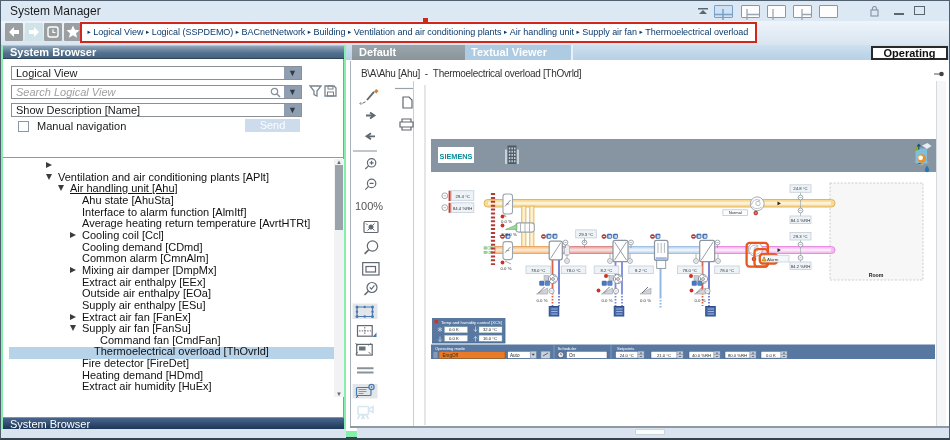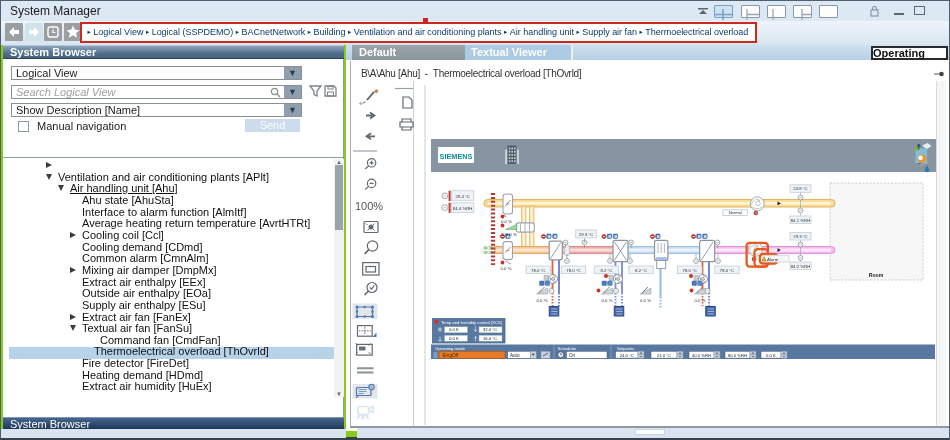--- a/index.html
+++ b/index.html
@@ -1,17 +1,17 @@
 <!DOCTYPE html>
 <html><head>
 <meta charset="utf-8">
 <style>
 * { margin:0; padding:0; box-sizing:border-box; }
 html,body { width:950px; height:440px; overflow:hidden; font-family:"Liberation Sans",sans-serif; background:#fff; }
-#app { position:absolute; left:0; top:0; width:950px; height:440px; background:#84cc16; border:1px solid #51606e; border-bottom:3px solid #36424e; }
+#app { position:absolute; left:0; top:0; width:950px; height:440px; background:#86efac; border:1px solid #51606e; border-bottom:3px solid #36424e; }
 .abs { position:absolute; }
 
 #titlebar { position:absolute; left:0; top:0; width:948px; height:20px; background:#dce8f4; }
 #titlebar .title { position:absolute; left:9px; top:3px; font-size:12px; color:#1a1a1a; }
 .laybtn { position:absolute; top:4px; height:13px; width:19px; background:#fdfdfd; border:1px solid #8a98a6; border-radius:1px; }
 
 #toolrow { position:absolute; left:0; top:20px; width:948px; height:24px; background:linear-gradient(#eef4fa,#d8e5f1); }
 .navbtn { position:absolute; top:2px; width:18px; height:18px; background:#9b9fa2; border-radius:1px; color:#fff; text-align:center; }
 #crumb { position:absolute; left:79px; top:1px; width:677px; height:21px; background:#fff; border:2.5px solid #d0271c; font-size:9px; letter-spacing:-0.02px; color:#0b3c6e; line-height:16px; white-space:nowrap; overflow:hidden; padding-left:3px; }
 #crumb .sep { color:#0b3c6e; font-size:6.5px; padding:0 2.5px; position:relative; top:-1px; }
@@ -31,21 +31,21 @@
 .botbar { position:absolute; left:0; width:341px; height:12px; background:linear-gradient(#7b95b0,#47657f); border-top:1px solid #a8bccc; color:#fff; font-size:11px; padding-left:7px; line-height:12px; }
 
 #tsb { position:absolute; left:331px; top:1px; width:10px; height:238px; background:#f1f2f3; }
 #tsb .thumb { position:absolute; left:1px; top:6px; width:8px; height:65px; background:#9aa3ab; }
 #tsb .ar { position:absolute; left:1px; width:8px; font-size:6px; color:#667; text-align:center; }
 
 #rightpanel { position:absolute; left:345px; top:44px; width:603px; height:386px; background:#fff; }
 #tabbar { position:absolute; left:0; top:0; width:603px; height:15px; background:linear-gradient(#cde0ef,#b7d0e5); }
 #tab1 { position:absolute; left:6px; top:0; width:113px; height:15px; background:linear-gradient(#9aa4ab,#8b959c); color:#fff; font-weight:bold; font-size:11px; padding-left:7px; line-height:14px; }
 #tab2 { position:absolute; left:119px; top:0; width:108px; height:15px; background:#aecbe4; color:#fdfdfd; font-weight:bold; font-size:11px; padding-left:6px; line-height:14px; border-right:2px solid #e8f1f8; }
-#opbtn { position:absolute; left:525px; top:1px; width:77px; height:14px; background:#fff; border:2px solid #2a2a2a; color:#111; font-weight:bold; font-size:11px; line-height:10px; }
+#opbtn { position:absolute; left:525px; top:1px; width:77px; height:14px; background:#fff; border:2px solid #2a2a2a; color:#111; font-weight:bold; font-size:11px; text-align:center; line-height:10px; }
 #crumb2 { position:absolute; left:15px; top:23px; font-size:10px; letter-spacing:-0.3px; color:#333; }
 #pinicon { position:absolute; left:588px; top:26px; width:10px; height:6px; }
 #vtool { position:absolute; left:0; top:36px; width:68px; height:350px; background:#fff; }
 #canvas { position:absolute; left:68px; top:36px; width:522px; height:344px; background:#fff; }
 #hsb { position:absolute; left:11px; top:381.5px; width:592px; height:11.5px; background:#d9e4f0; }
 #hsb .thumb { position:absolute; left:278px; top:2px; width:30px; height:6px; background:#fbfcfd; border:1px solid #ccd4dc;}
 #vsb2 { position:absolute; left:590px; top:36px; width:10px; height:345px; background:#f4f6f8; border-left:1px solid #d5dade; }
 
 #bottombar { position:absolute; left:0; top:428px; width:345px; height:9px; background:#d9e4f0; }
 svg text { font-family:"Liberation Sans",sans-serif; }
@@ -164,21 +164,21 @@
           </div>
       <div class="trow" style="left:0;top:141.8px;width:330px;">
             <span style="position:absolute;left:79px;">Supply air enthalpy [ESu]</span>
           </div>
       <div class="trow" style="left:0;top:153.5px;width:330px;">
             <span class="tri r" style="left:67px;"></span>
             <span style="position:absolute;left:79px;">Extract air fan [FanEx]</span>
           </div>
       <div class="trow" style="left:0;top:165.1px;width:330px;">
             <span class="tri d" style="left:67px;"></span>
-            <span style="position:absolute;left:79px;">Textual air fan [FanSu]</span>
+            <span style="position:absolute;left:79px;">Supply air fan [FanSu]</span>
           </div>
       <div class="trow" style="left:0;top:176.8px;width:330px;">
             <span style="position:absolute;left:97px;">Command fan [CmdFan]</span>
           </div>
       <div class="trow" style="left:0;top:188.4px;width:330px;">
             <span style="position:absolute;left:91px;">Thermoelectrical overload [ThOvrld]</span>
           </div>
       <div class="trow" style="left:0;top:200.1px;width:330px;">
             <span style="position:absolute;left:79px;">Fire detector [FireDet]</span>
           </div>

